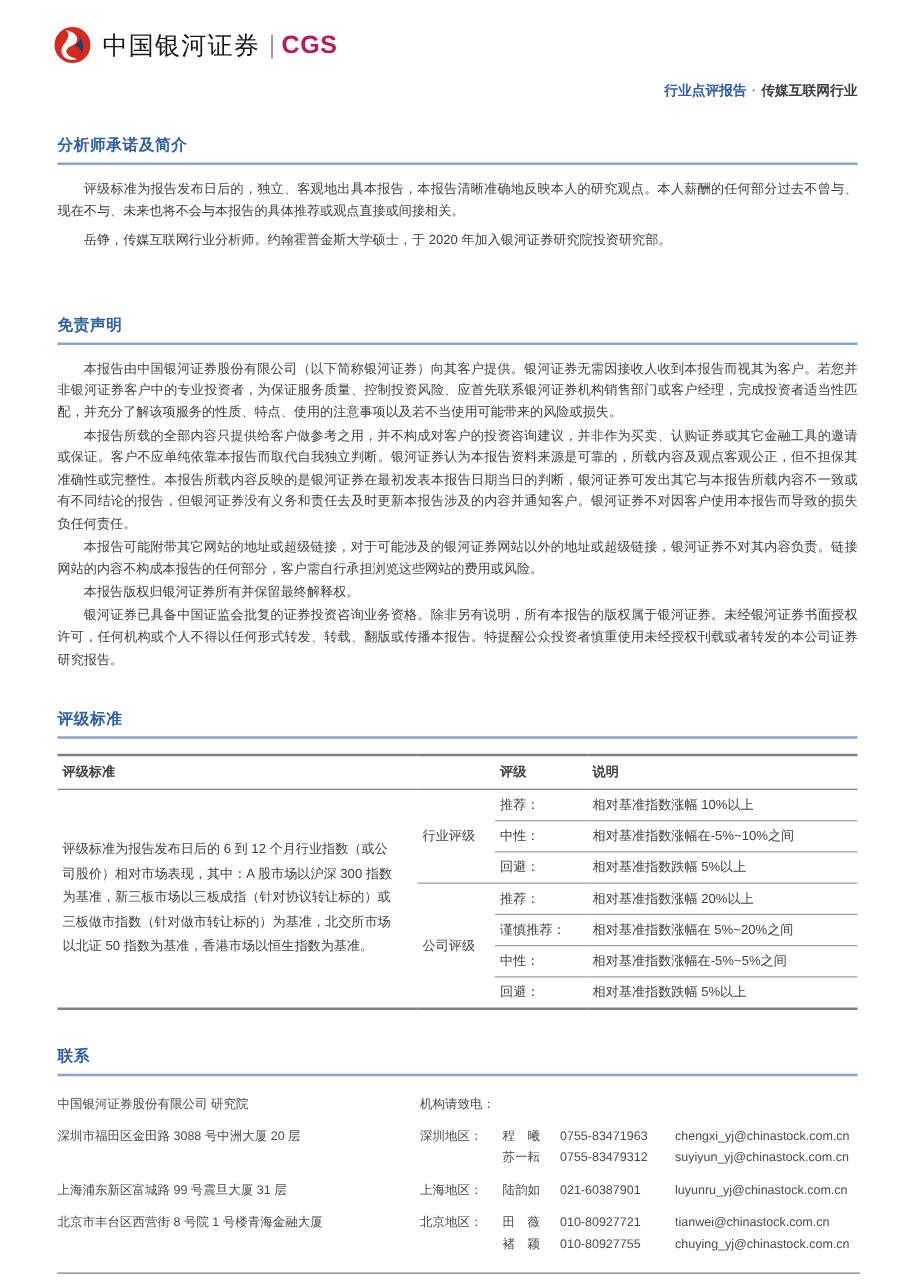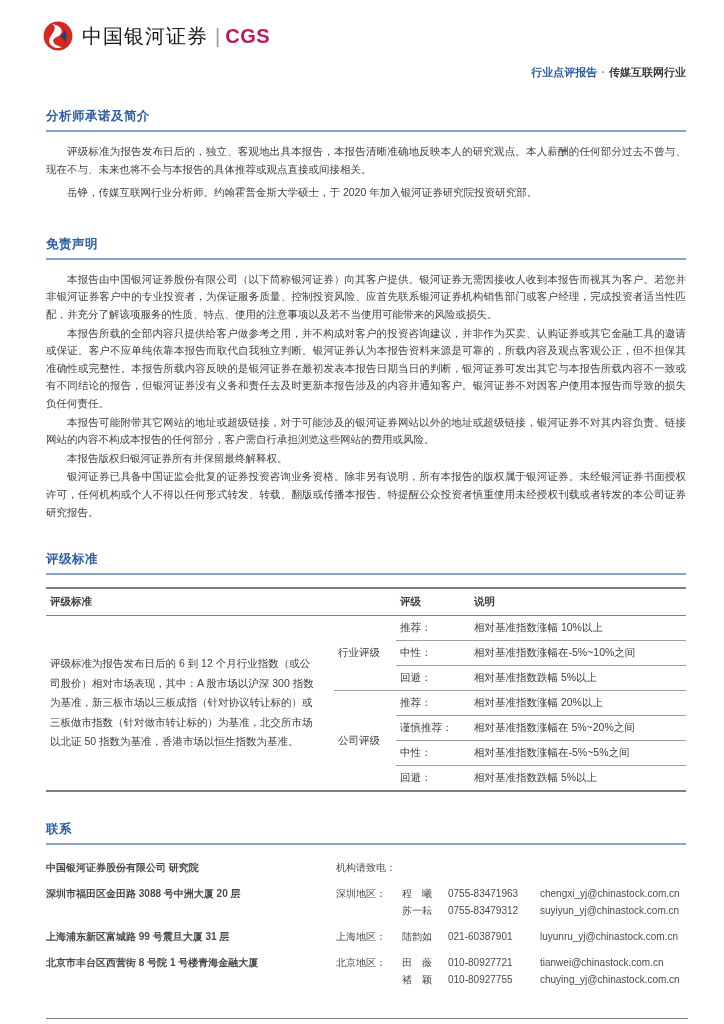--- a/index.html
+++ b/index.html
@@ -43,21 +43,21 @@
   .col-group { width:62px; }
   .col-rating { width:74px; }
   .cell-criteria { text-align:justify; line-height:19.5px; padding-right:14px !important; }
   .cell-rule { border-bottom:1px solid #9f9f9f; }
   .rating-table tr.last td.cell-rule { border-bottom:none; }
   .rating-table { border-bottom:2px solid #7f7f7f; }
   .cell-group { color:#404040; }
 
   
   .contact-row { display:flex; font-size:10px; line-height:17px; color:#4a4a4a; }
-  .c-left { width:290px;font-weight:bold; }
+  .c-left { width:290px; }
   .c-region { width:66px; }
   .c-name { width:46px; }
   .c-phone { width:92px; }
   .c-email { flex:1; }
   .r-company { margin-top:14px; }
   .r-gap { margin-top:9px; }
 
   
   .footer {
     position:absolute; top:1018px; left:46px; right:36px;
@@ -93,21 +93,21 @@
       </div>
     </div>
 
     <div>
       <div class="sec-title">分析师承诺及简介</div>
       <p class="para first">评级标准为报告发布日后的，独立、客观地出具本报告，本报告清晰准确地反映本人的研究观点。本人薪酬的任何部分过去不曾与、现在不与、未来也将不会与本报告的具体推荐或观点直接或间接相关。</p>
       <p class="para spaced">岳铮，传媒互联网行业分析师。约翰霍普金斯大学硕士，于 2020 年加入银河证券研究院投资研究部。</p>
     </div>
 
     <div>
-      <div class="sec-title" style="margin-top:34px;">免责声明</div>
+      <div class="sec-title" style="margin-top:50px;">免责声明</div>
       <p class="para first">本报告由中国银河证券股份有限公司（以下简称银河证券）向其客户提供。银河证券无需因接收人收到本报告而视其为客户。若您并非银河证券客户中的专业投资者，为保证服务质量、控制投资风险、应首先联系银河证券机构销售部门或客户经理，完成投资者适当性匹配，并充分了解该项服务的性质、特点、使用的注意事项以及若不当使用可能带来的风险或损失。</p>
       <p class="para">本报告所载的全部内容只提供给客户做参考之用，并不构成对客户的投资咨询建议，并非作为买卖、认购证券或其它金融工具的邀请或保证。客户不应单纯依靠本报告而取代自我独立判断。银河证券认为本报告资料来源是可靠的，所载内容及观点客观公正，但不担保其准确性或完整性。本报告所载内容反映的是银河证券在最初发表本报告日期当日的判断，银河证券可发出其它与本报告所载内容不一致或有不同结论的报告，但银河证券没有义务和责任去及时更新本报告涉及的内容并通知客户。银河证券不对因客户使用本报告而导致的损失负任何责任。</p>
       <p class="para">本报告可能附带其它网站的地址或超级链接，对于可能涉及的银河证券网站以外的地址或超级链接，银河证券不对其内容负责。链接网站的内容不构成本报告的任何部分，客户需自行承担浏览这些网站的费用或风险。</p>
       <p class="para">本报告版权归银河证券所有并保留最终解释权。</p>
       <p class="para">银河证券已具备中国证监会批复的证券投资咨询业务资格。除非另有说明，所有本报告的版权属于银河证券。未经银河证券书面授权许可，任何机构或个人不得以任何形式转发、转载、翻版或传播本报告。特提醒公众投资者慎重使用未经授权刊载或者转发的本公司证券研究报告。</p>
     </div>
 
     <div>
       <div class="sec-title" style="margin-top:30px;">评级标准</div>
       <table class="rating-table">

